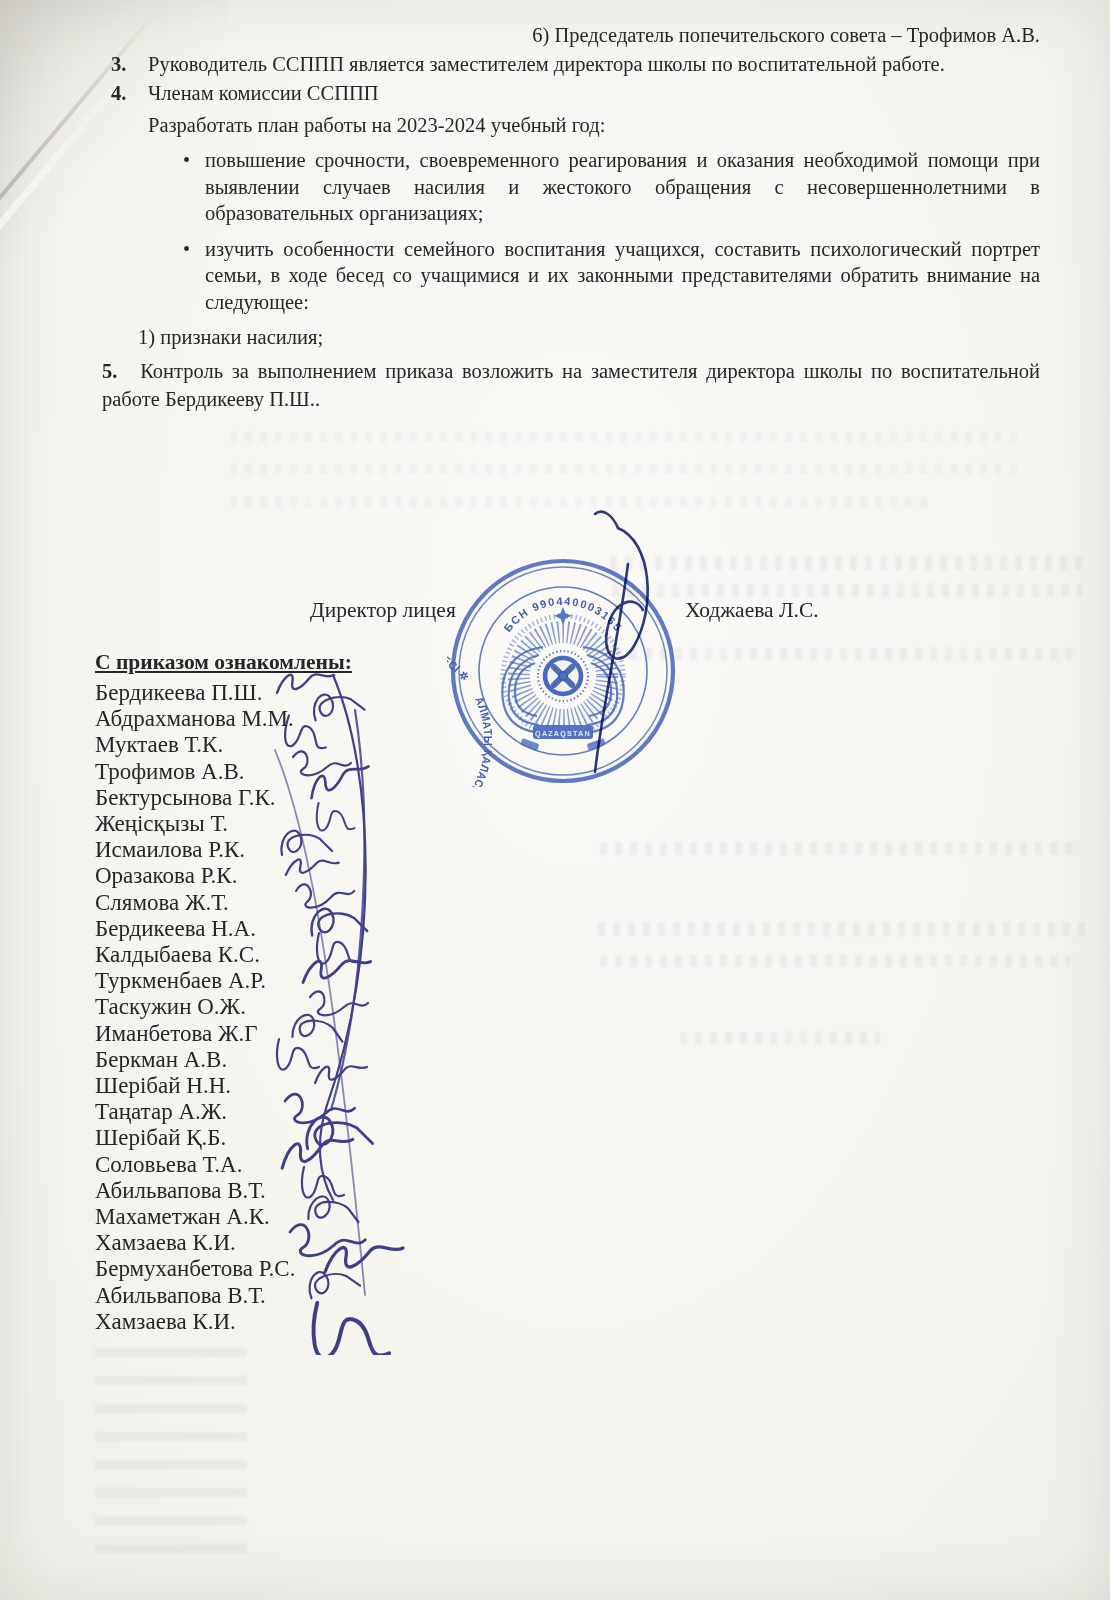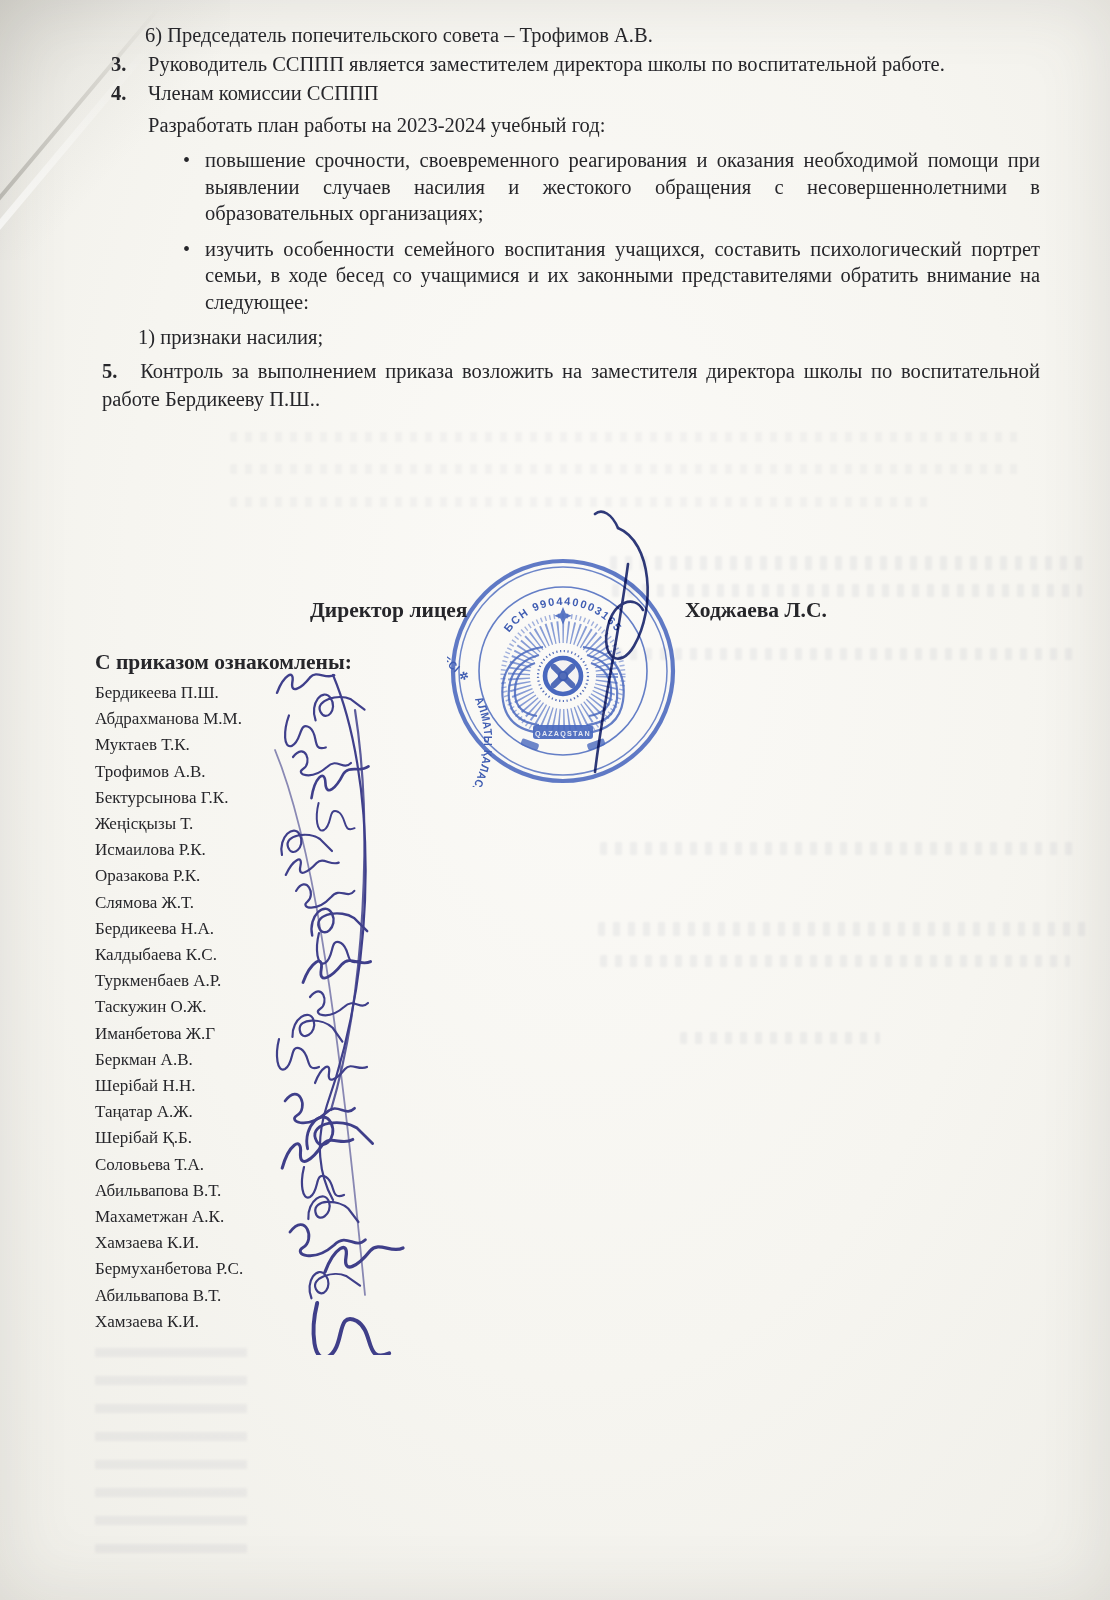--- a/index.html
+++ b/index.html
@@ -17,39 +17,39 @@
   .crease{position:absolute;left:-34px;top:236px;width:300px;height:4px;border-radius:3px;
     background:linear-gradient(90deg,#8f8d86,#c9c7c0 70%,rgba(201,199,192,0));
     transform:rotate(-50deg);transform-origin:left center;opacity:.6;}
   .crease2{position:absolute;left:-26px;top:252px;width:280px;height:7px;border-radius:4px;
     background:linear-gradient(90deg,rgba(255,255,255,.9),rgba(255,255,255,0));
     transform:rotate(-50deg);transform-origin:left center;opacity:.8;}
 
   
   .doc{position:absolute;left:0;top:22px;padding:0 70px 0 97px;width:943px;
     font-size:20.5px;line-height:27px;}
-  .line6{margin-left:48px;margin-bottom:2px;}
+  .line6{margin-left:48px;margin-bottom:2px;text-align:right;}
   .oli{display:flex;margin-bottom:2px;}
   .oli .num{font-weight:bold;margin-left:14px;width:37px;flex:none;}
   .oli .txt{flex:1;}
   .plan{margin-left:51px;margin:5px 0 8px 51px;}
   .bullet{position:relative;margin-left:108px;width:835px;text-align:justify;
     line-height:26.5px;margin-bottom:9px;}
   .bullet .dot{position:absolute;left:-22px;top:0;font-size:20px;}
   .sub{margin-left:41px;line-height:27.5px;}
   .para4{text-align:justify;text-indent:36px;margin-left:5px;line-height:28px;margin-top:3px;}
   .item5{text-align:justify;margin-left:5px;line-height:28px;margin-top:5px;}
   .item5 .n5{font-weight:bold;padding-right:14px;}
 
   
-  .dirrow{position:absolute;top:598px;left:0;width:938px;height:30px;font-weight:bold;font-size:21.5px;}
+  .dirrow{position:absolute;top:598px;left:0;width:938px;height:30px;font-weight:normal;font-size:21.5px;}
   .dirrole{position:absolute;left:310px;}
   .dirname{position:absolute;left:685px;}
-  .ackhead{position:absolute;left:95px;top:650px;font-weight:bold;font-size:21.5px;}
-  .names{position:absolute;left:95px;top:680px;font-size:17px;line-height:26.2px;}
+  .ackhead{position:absolute;left:95px;top:650px;font-weight:bold;font-size:21.5px;text-decoration:underline;}
+  .names{position:absolute;left:95px;top:680px;font-size:23px;line-height:26.2px;}
 
   
   .stamp{position:absolute;left:447px;top:555px;width:232px;height:232px;
     mix-blend-mode:multiply;opacity:.93;}
   .sigstamp{position:absolute;left:540px;top:500px;width:170px;height:290px;
     mix-blend-mode:multiply;}
   .acksigs{position:absolute;left:215px;top:655px;width:310px;height:700px;
     mix-blend-mode:multiply;}
 
   

